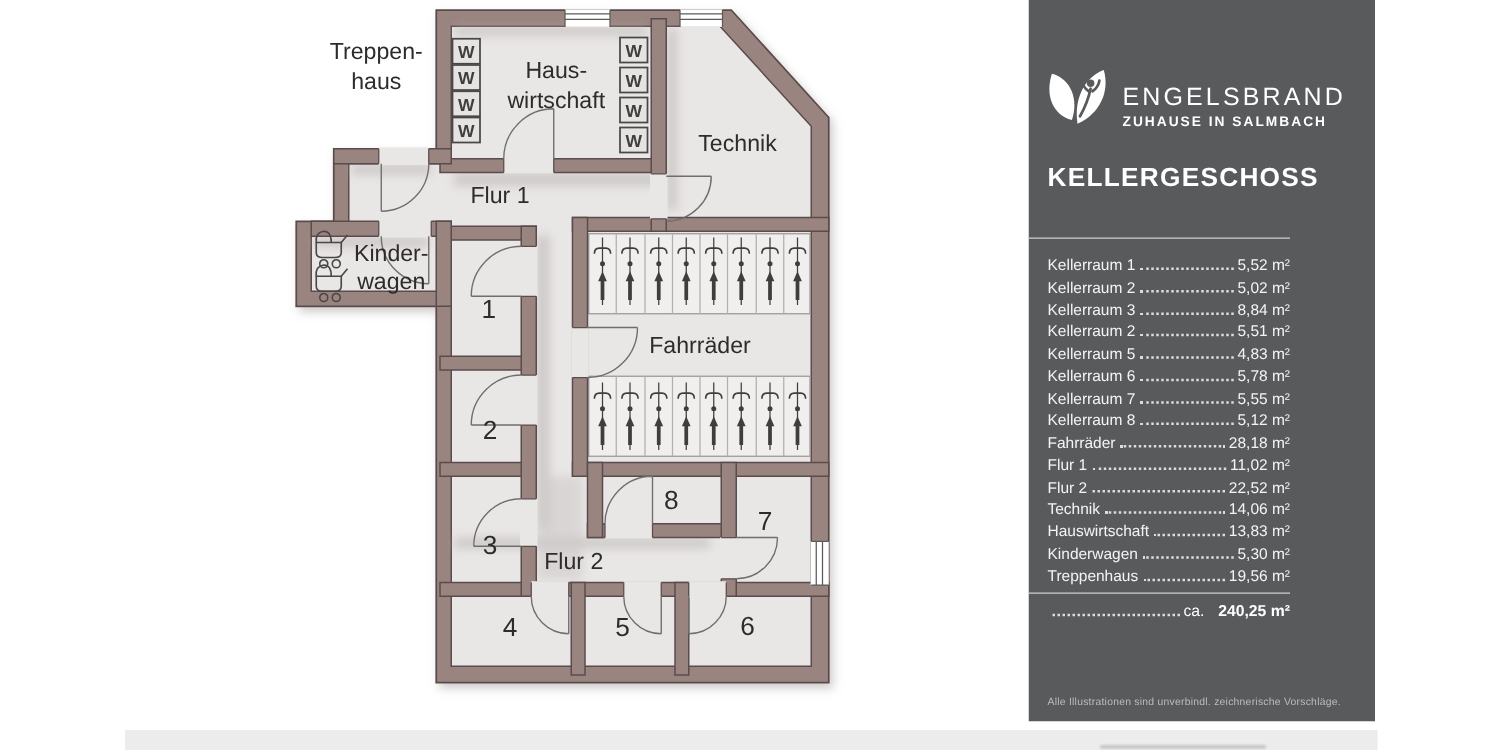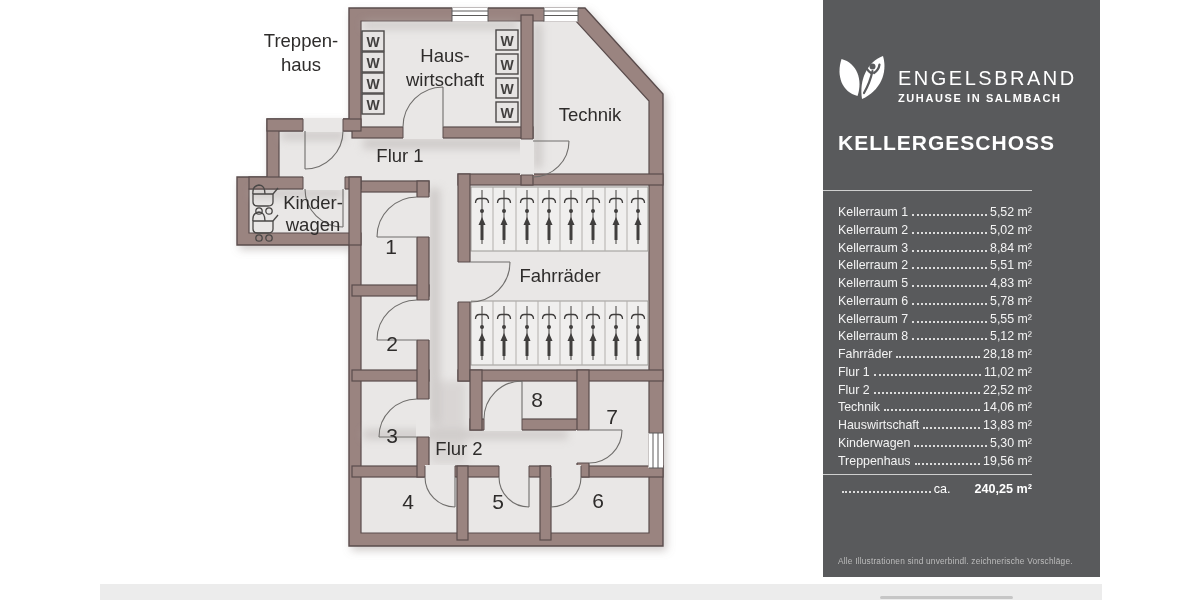--- a/index.html
+++ b/index.html
@@ -24,21 +24,21 @@
   .floor-title{margin:27px 0 12px 15px;font-size:21px;font-weight:bold;letter-spacing:1px;}
   .sb-divider{height:1px;background:#cfcfcf;width:209px;border:0;margin:35px 0 0 0;}
   .sb-divider.second{margin:3px 0 0 0;}
   .room-list{margin:14px 0 0 15px;width:194px;}
   .area-row{display:flex;align-items:baseline;height:17.75px;font-size:12.4px;color:#f4f4f4;}
   .area-row .dots{flex:1;border-bottom:2px dotted #dcdcdc;margin:0 3px 3px 4px;}
   .area-row .val{white-space:nowrap;}
   .total-row{display:flex;align-items:baseline;margin:7px 0 0 15px;width:194px;
     font-size:12.6px;font-weight:bold;color:#ffffff;}
   .total-row .dots{flex:1;border-bottom:2px dotted #dcdcdc;margin:0 3px 3px 4px;}
-  .total-row .approx{font-weight:normal;margin-right:24px;}
+  .total-row .approx{font-weight:normal;margin-right:11px;}
   .disclaimer{position:absolute;left:15px;bottom:11px;font-size:8.3px;color:#bcbcbc;letter-spacing:.2px;}
   
   .bottom-strip{position:absolute;left:100px;top:584px;width:1002px;height:16px;background:#ececec;}
   .strip-smudge{position:absolute;left:780px;top:12px;width:133px;height:3px;
     background:#8f8f8f;opacity:.4;border-radius:2px;filter:blur(.7px);}
 </style>
 </head>
 <body>
 
 <svg id="plan-svg" width="820" height="600" viewBox="0 0 820 600">

